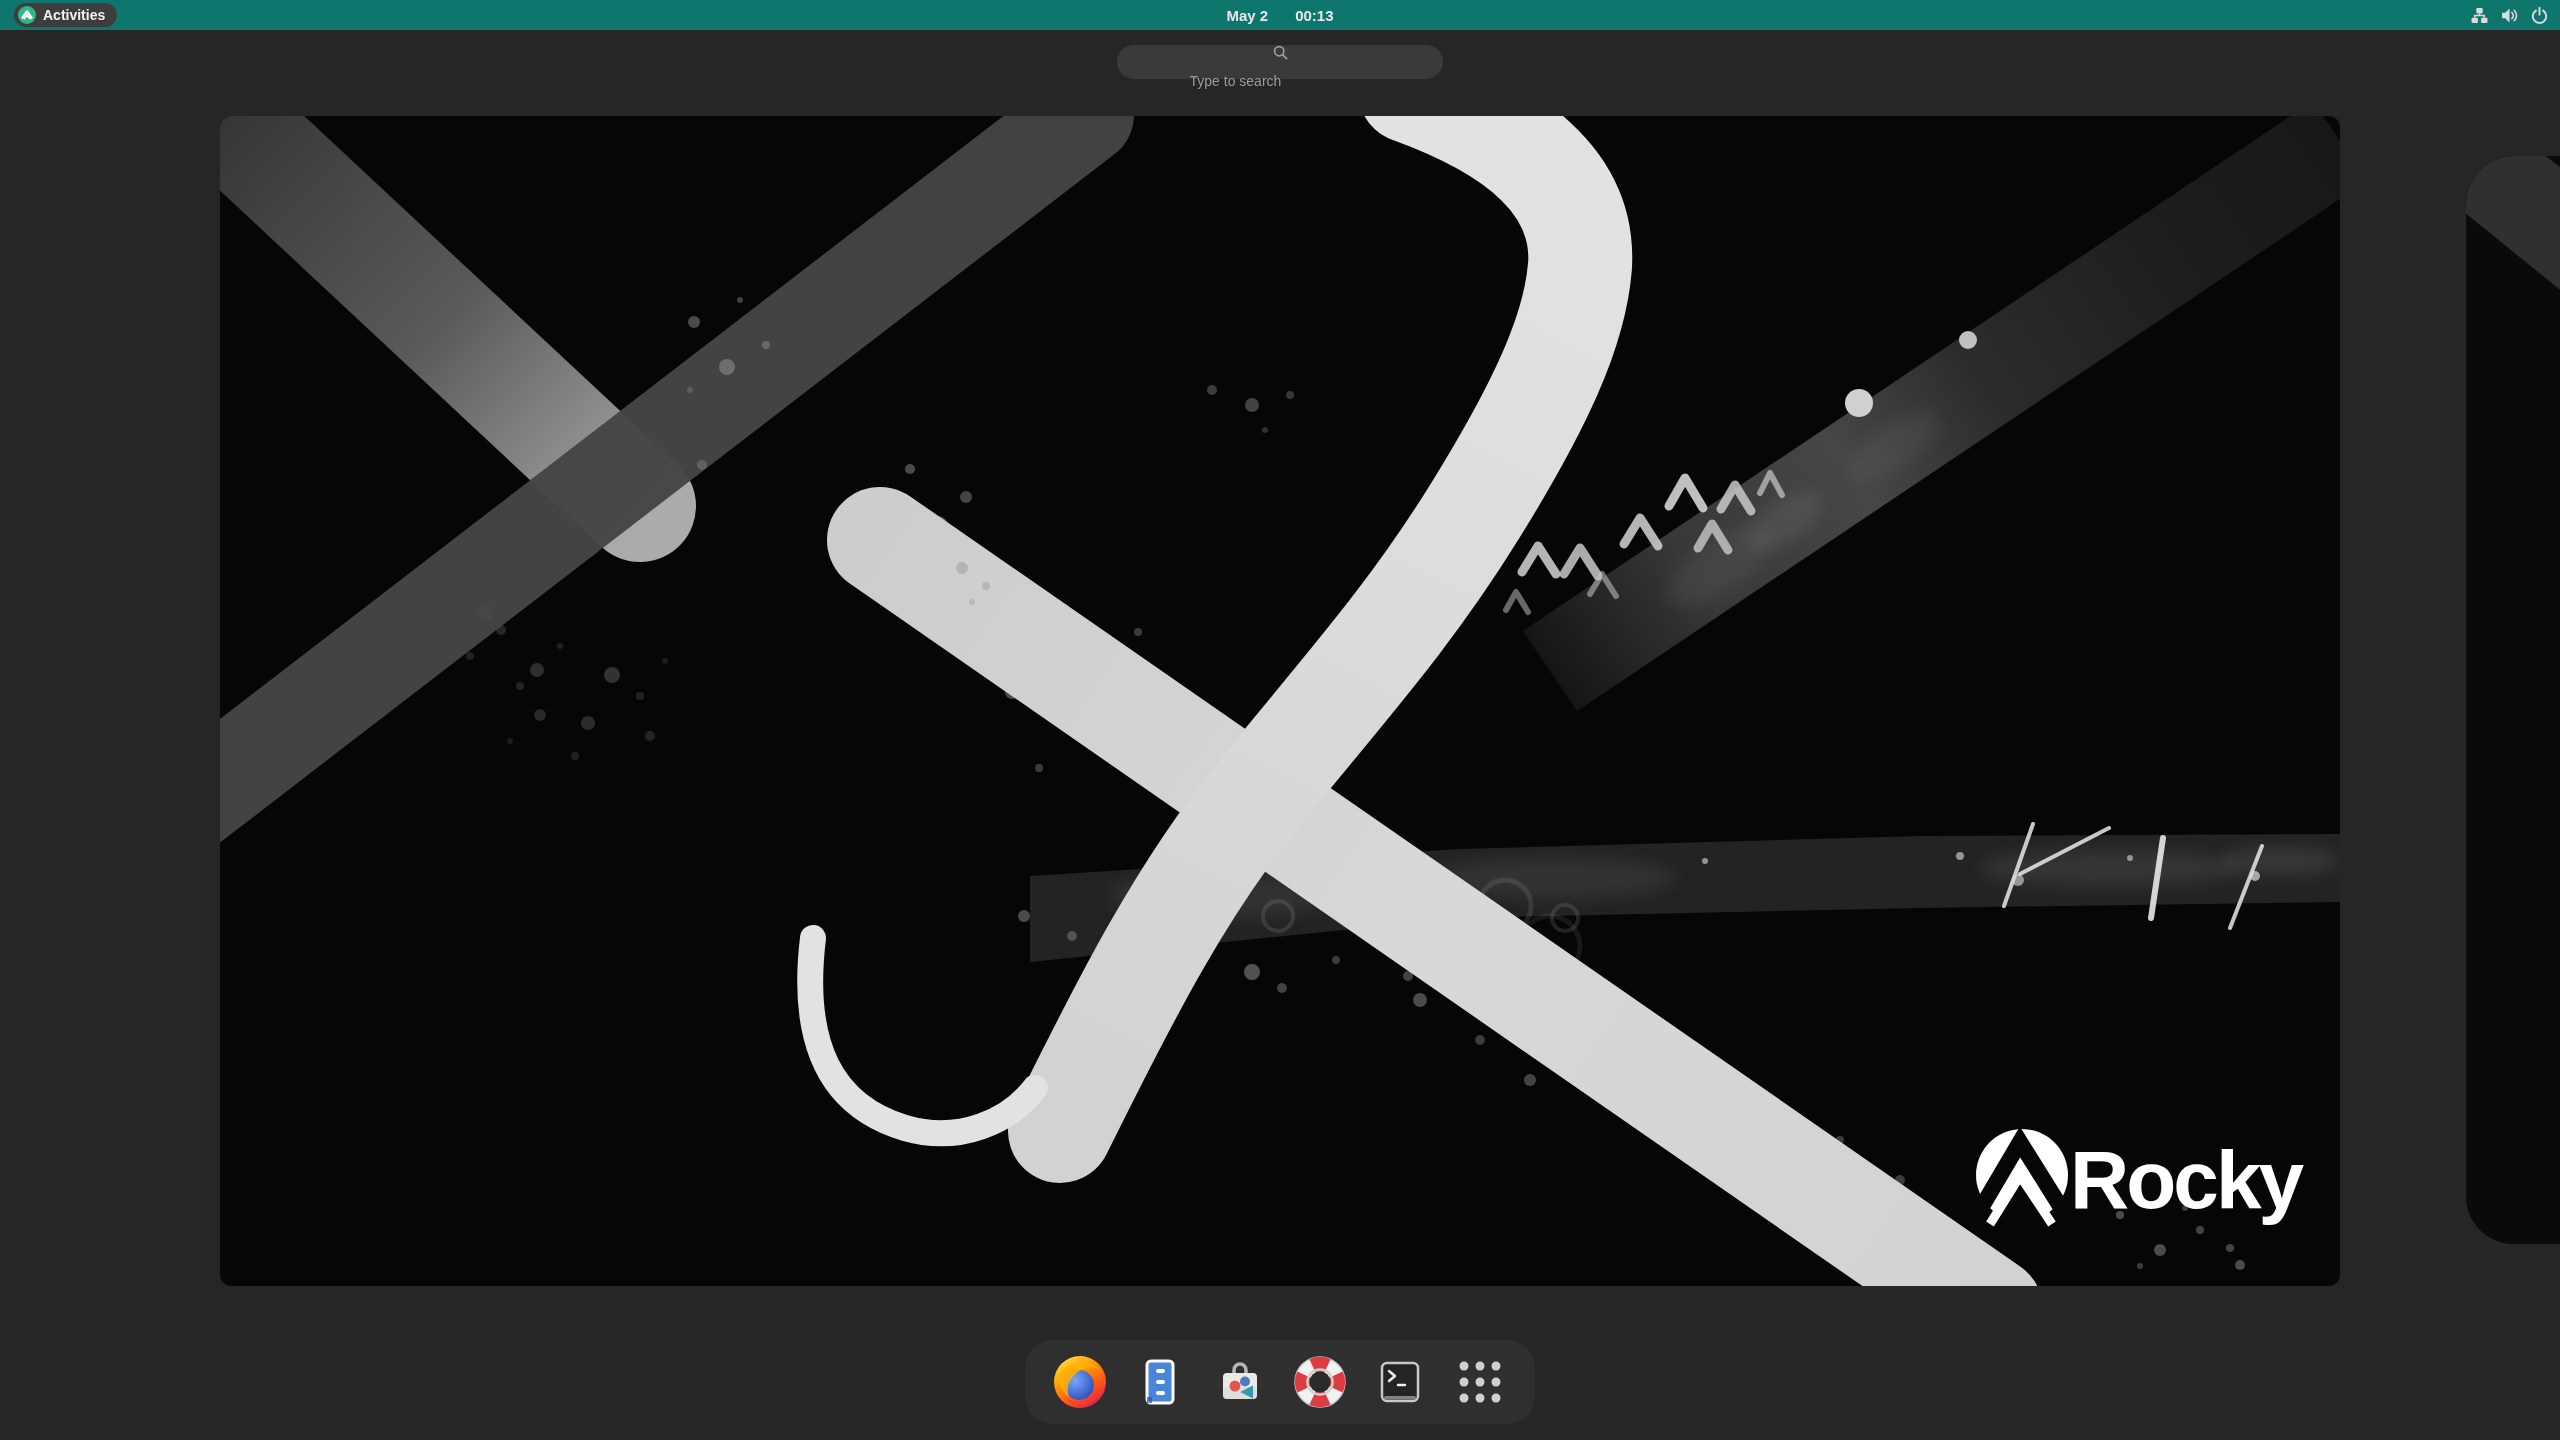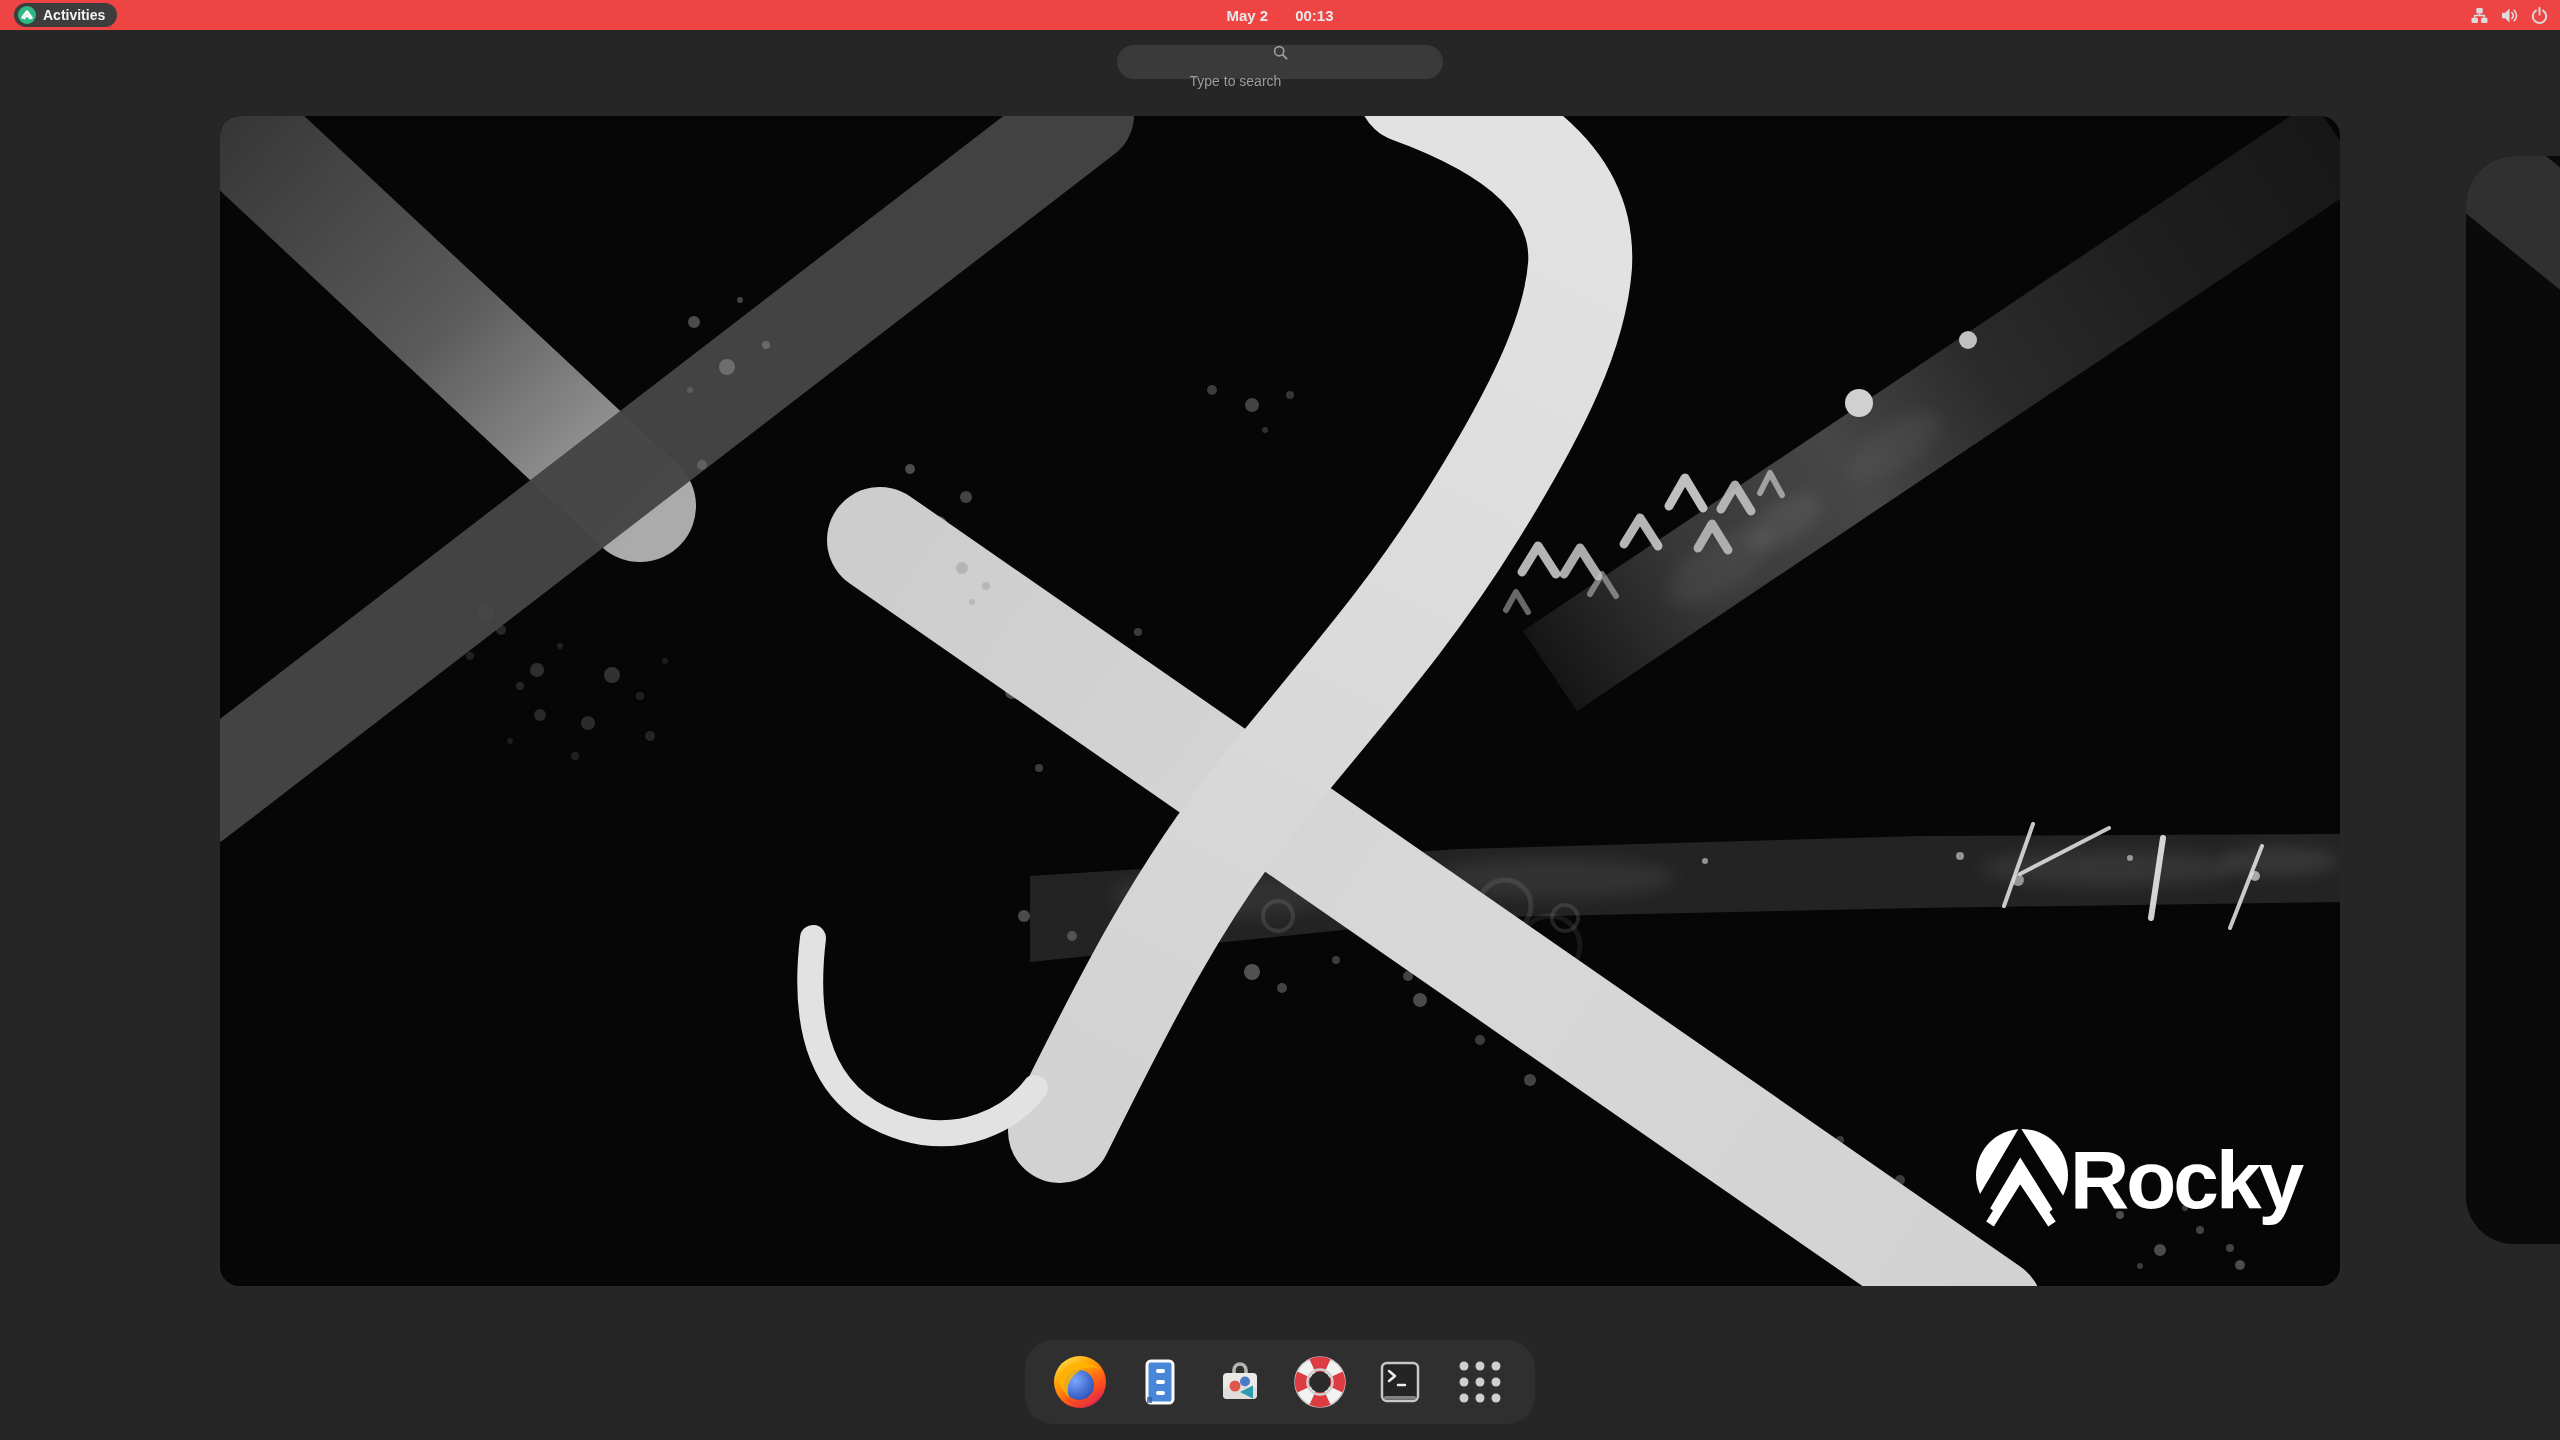--- a/index.html
+++ b/index.html
@@ -1,39 +1,39 @@
 <!DOCTYPE html>
 <html><head>
 <meta charset="utf-8">
 <style>
   html,body{margin:0;padding:0;background:#262626;width:2560px;height:1440px;overflow:hidden;
     font-family:"Liberation Sans","DejaVu Sans",sans-serif;}
   .root{position:absolute;inset:0;width:2560px;height:1440px;background:#262626;}
 
   
-  .topbar{position:absolute;left:0;top:0;width:2560px;height:30px;background:#ef4444;}
+  .topbar{position:absolute;left:0;top:0;width:2560px;height:30px;background:#0f766e;}
   .activities{position:absolute;left:14px;top:3px;height:24px;padding:0 12px 0 4px;background:#3d3d3d;
     border-radius:13px;display:flex;align-items:center;gap:7px;cursor:pointer;}
   .activities .logo{width:18px;height:18px;border-radius:50%;background:#2eb886;display:flex;
     align-items:center;justify-content:center;flex:0 0 auto;}
   .activities .label{color:#f2f2f2;font-size:14px;font-weight:700;line-height:1;}
   .clock{position:absolute;left:50%;top:0;transform:translateX(-50%);height:30px;display:flex;
     align-items:center;gap:27px;color:#e8e8e8;font-size:15px;font-weight:700;cursor:pointer;}
   .sysicons{position:absolute;right:12px;top:0;height:30px;display:flex;align-items:center;gap:13px;cursor:pointer;}
   .sysicons svg{display:block;}
 
   
   .search{position:absolute;left:50%;top:45px;transform:translateX(-50%);width:326px;height:34px;
     background:#3a3a3a;border-radius:17px;display:flex;align-items:center;padding:0 14px;gap:8px;box-sizing:border-box;flex-direction:column;}
   .search input{flex:1;background:transparent;border:none;outline:none;color:#d8d8d8;font-size:14px;
     font-family:"Liberation Sans","DejaVu Sans",sans-serif;}
   .search input::placeholder{color:#9c9c9c;opacity:1;}
 
   
-  .ws-active{position:absolute;left:220px;top:116px;width:2120px;height:1170px;border-radius:20px;
+  .ws-active{position:absolute;left:220px;top:116px;width:2120px;height:1170px;border-radius:12px;
     overflow:hidden;background:#060606;cursor:pointer;}
   .ws-active svg{display:block;width:100%;height:100%;}
   .ws-next{position:absolute;left:2466px;top:156px;width:140px;height:1088px;border-radius:48px;
     overflow:hidden;background:#0a0a0a;cursor:pointer;}
   .ws-next svg{display:block;width:100%;height:100%;}
 
   
   .dock{position:absolute;left:50%;bottom:16px;transform:translateX(-50%);height:84px;background:#2f2f2f;
     border-radius:28px;display:flex;align-items:center;gap:22px;padding:0 26px;}
   .dock-item{width:58px;height:58px;display:flex;align-items:center;justify-content:center;cursor:pointer;}

